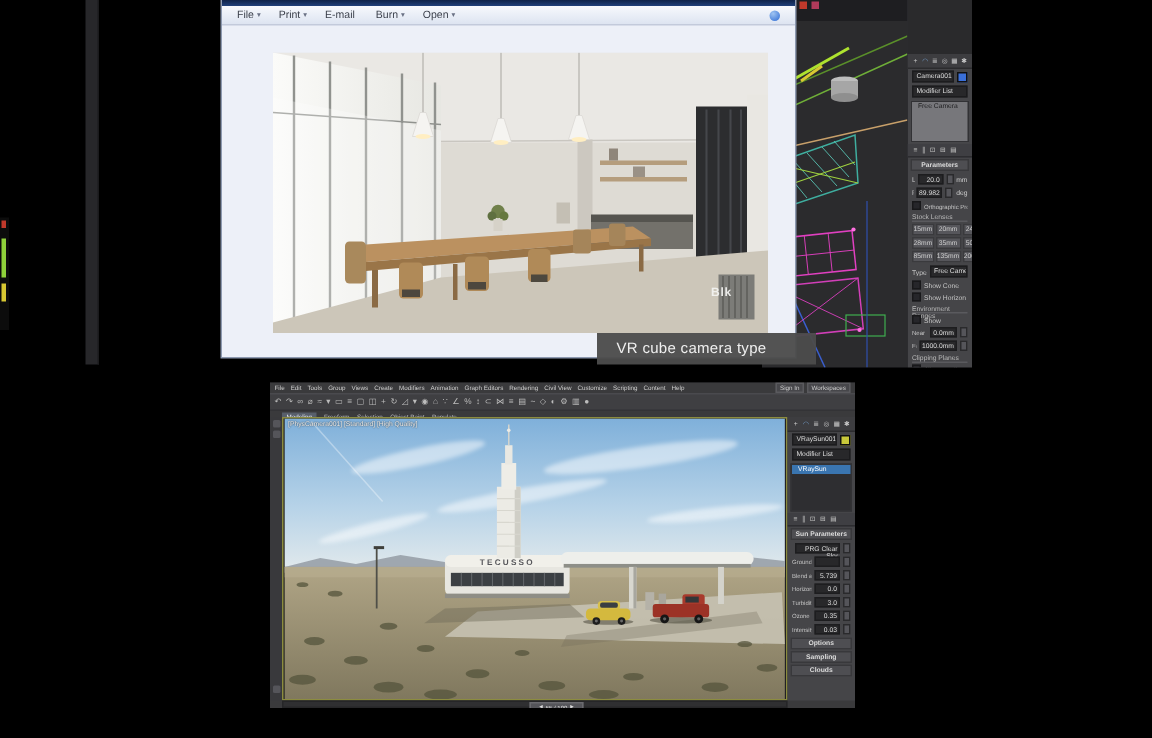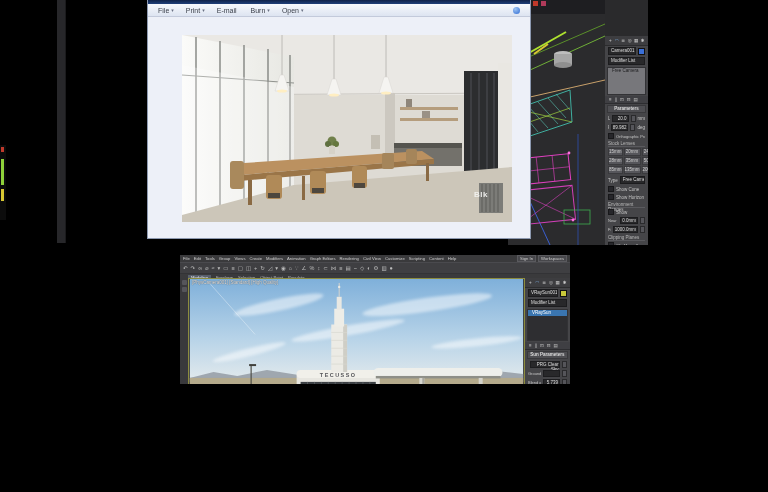--- a/index.html
+++ b/index.html
@@ -1,16 +1,16 @@
 <!DOCTYPE html>
 <html><head>
 <meta charset="utf-8">
 <style>
   html,body{margin:0;padding:0;background:#000;}
-  .stage{position:relative;width:768px;height:384px;background:#000;overflow:hidden;
+  .stage{position:relative;width:768px;height:472px;background:#000;overflow:hidden;
          font-family:"Liberation Sans","DejaVu Sans",sans-serif;}
   .abs{position:absolute;}
   .nosel{user-select:none;}
 
   
   .pv{background:#edf0f8;box-shadow:0 0 0 1px #8d99b0;z-index:5;}
   .pv-title{height:4px;background:linear-gradient(#0f2248,#20407a);}
   .pv-menu{height:12px;background:linear-gradient(#f7f9fd,#dde4f1);border-bottom:1px solid #c3cadb;
            display:flex;align-items:center;gap:12px;padding:0 10px;font-size:7px;color:#3a3f4a;}
   .pv-menu .mi{display:flex;align-items:center;gap:2px;cursor:default;}
@@ -336,20 +336,23 @@
         <circle cx="150" cy="106" r="4.5" fill="#70804a"></circle>
           <circle cx="146" cy="109" r="3" fill="#5f7040"></circle>
           <circle cx="154" cy="109" r="3" fill="#66783f"></circle>
         <rect x="147" y="111" width="6" height="8" fill="#d6d2c8"></rect>
         <rect x="189" y="100" width="9" height="14" fill="#c4bfb4"></rect>
       </svg>
       <span class="wm" style="left:292px;top:155px;">Blk</span>
     </div>
   </div>
 
+  <div class="abs pv-caption" style="left:398px;top:222px;width:133px;height:21px;">
+    <span>VR cube camera type</span>
+  </div>
 
   <div class="abs maxbg" style="left:180px;top:255px;width:390px;height:237px;overflow:hidden;">
     <div class="menubar">
       <span style="display:flex;gap:4px;">
           <span class="mitem">File</span>
           <span class="mitem">Edit</span>
           <span class="mitem">Tools</span>
           <span class="mitem">Group</span>
           <span class="mitem">Views</span>
           <span class="mitem">Create</span>

